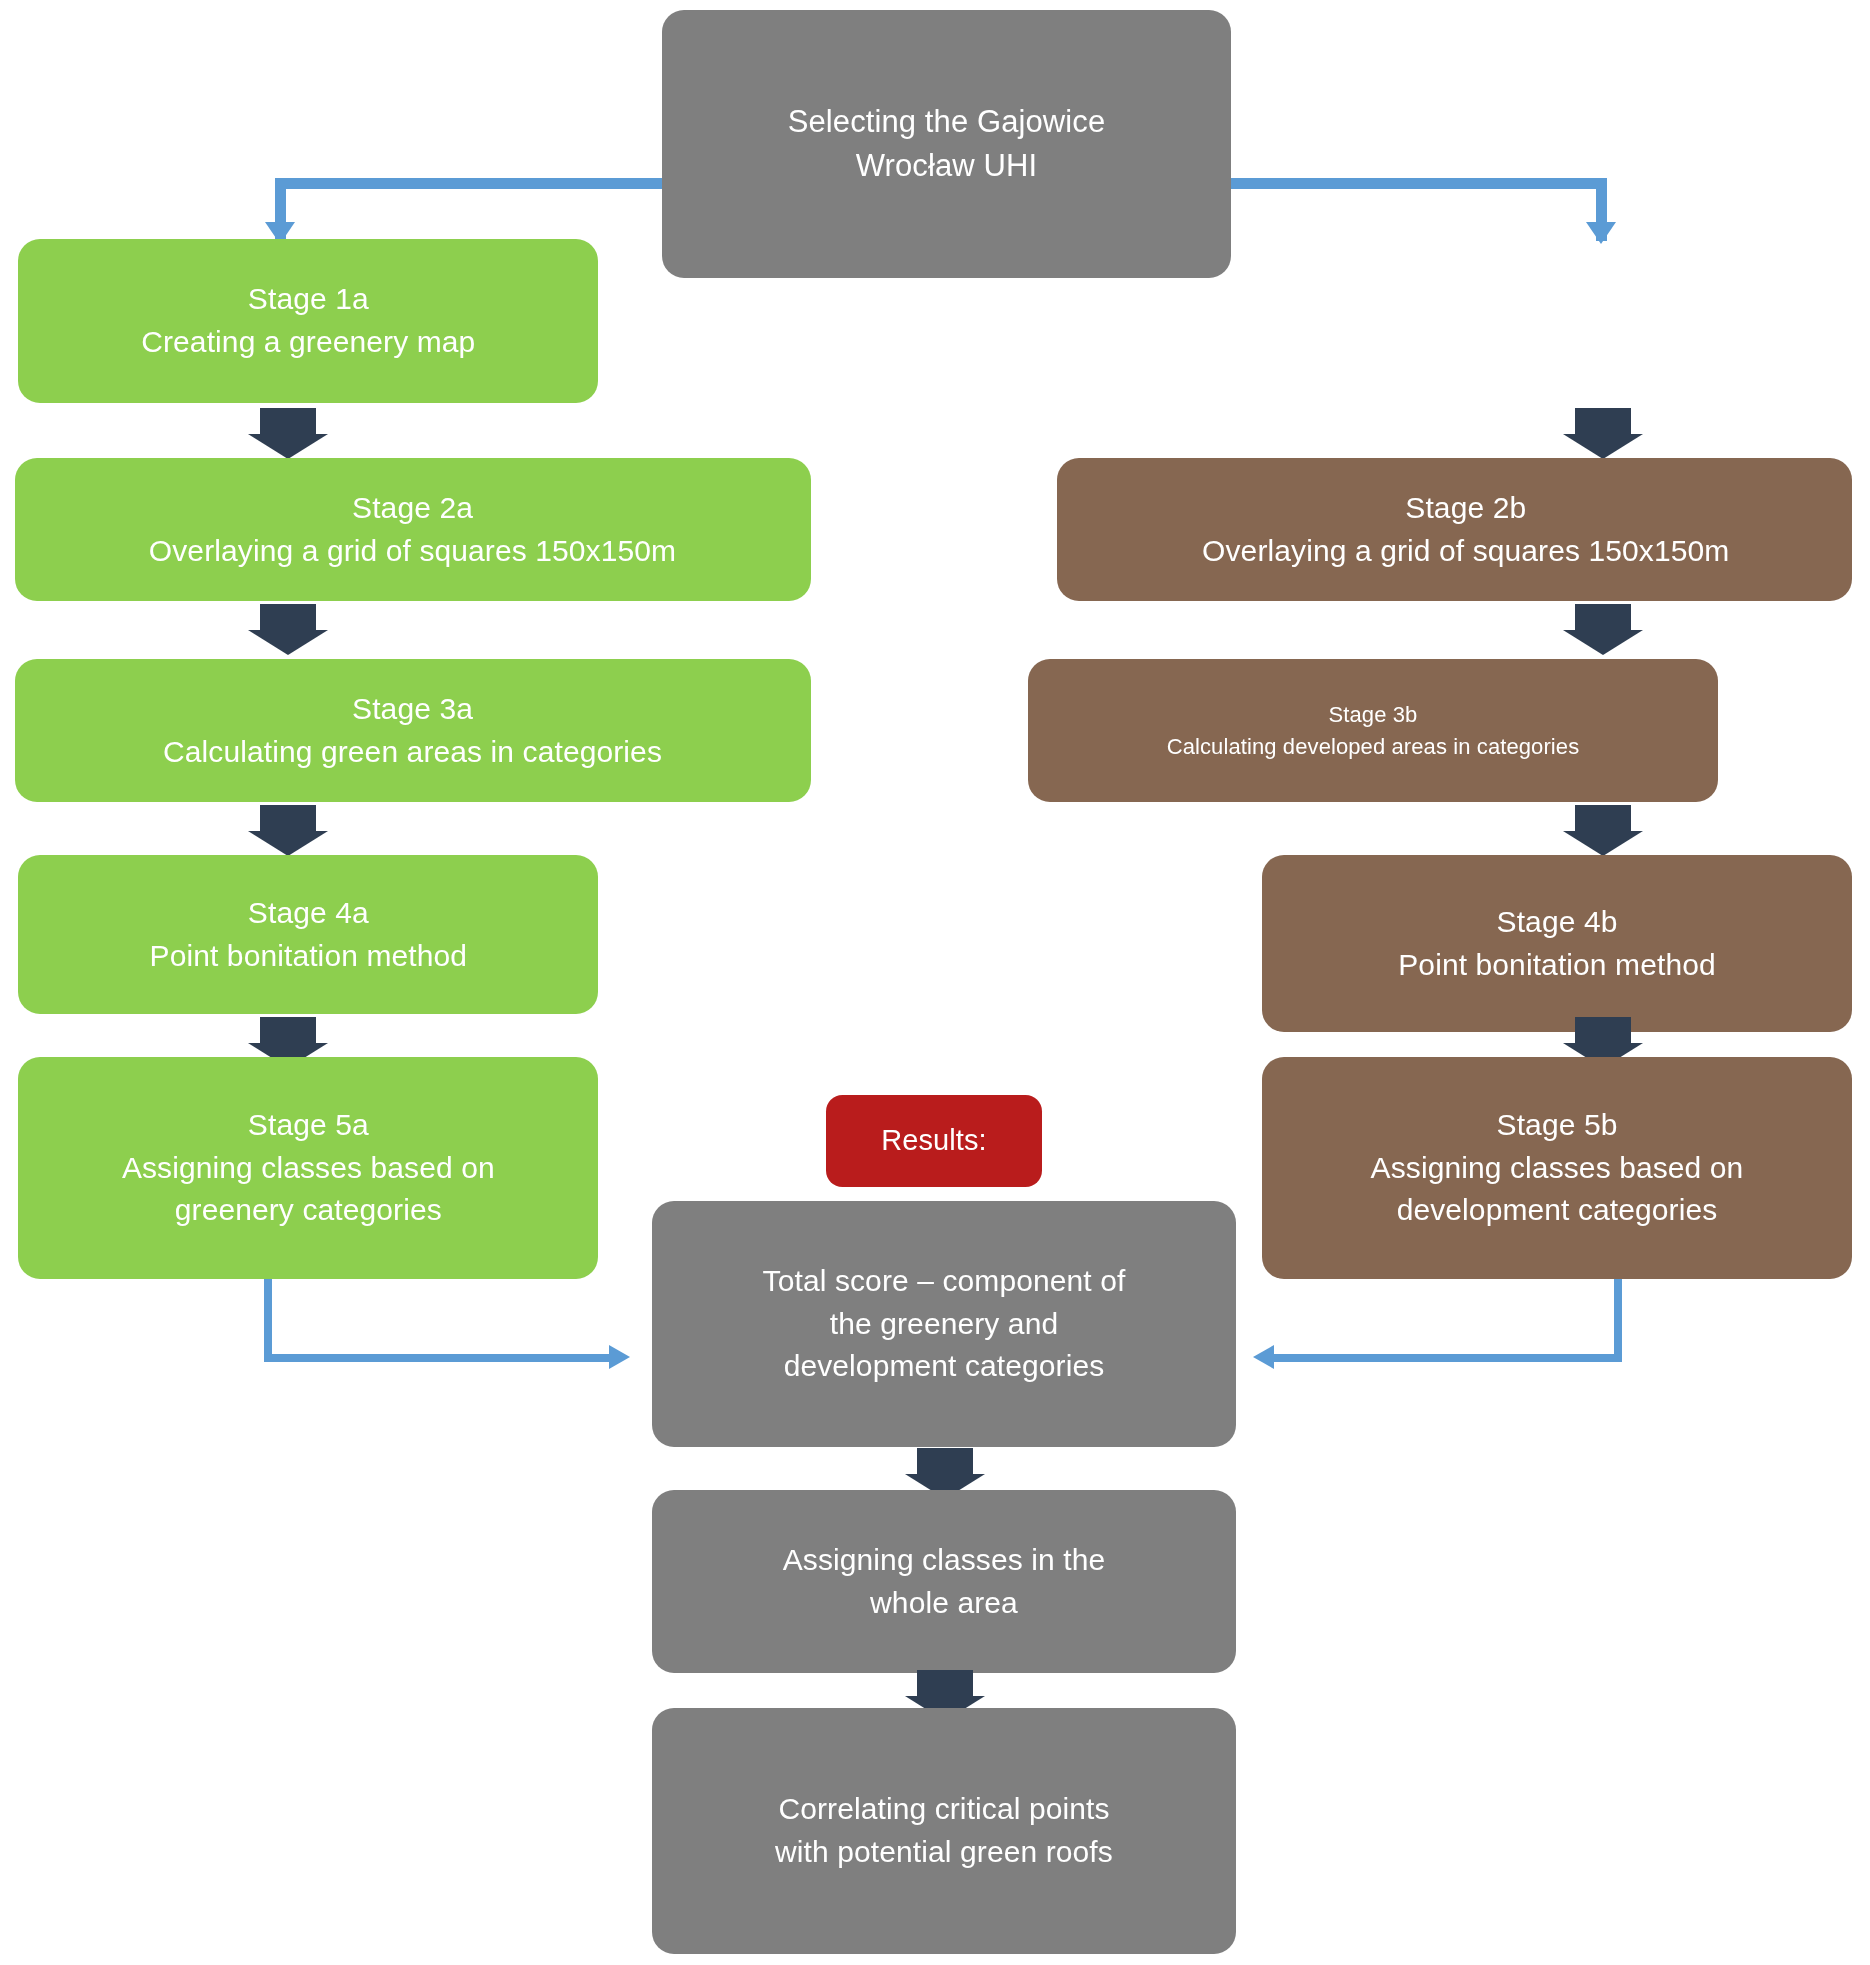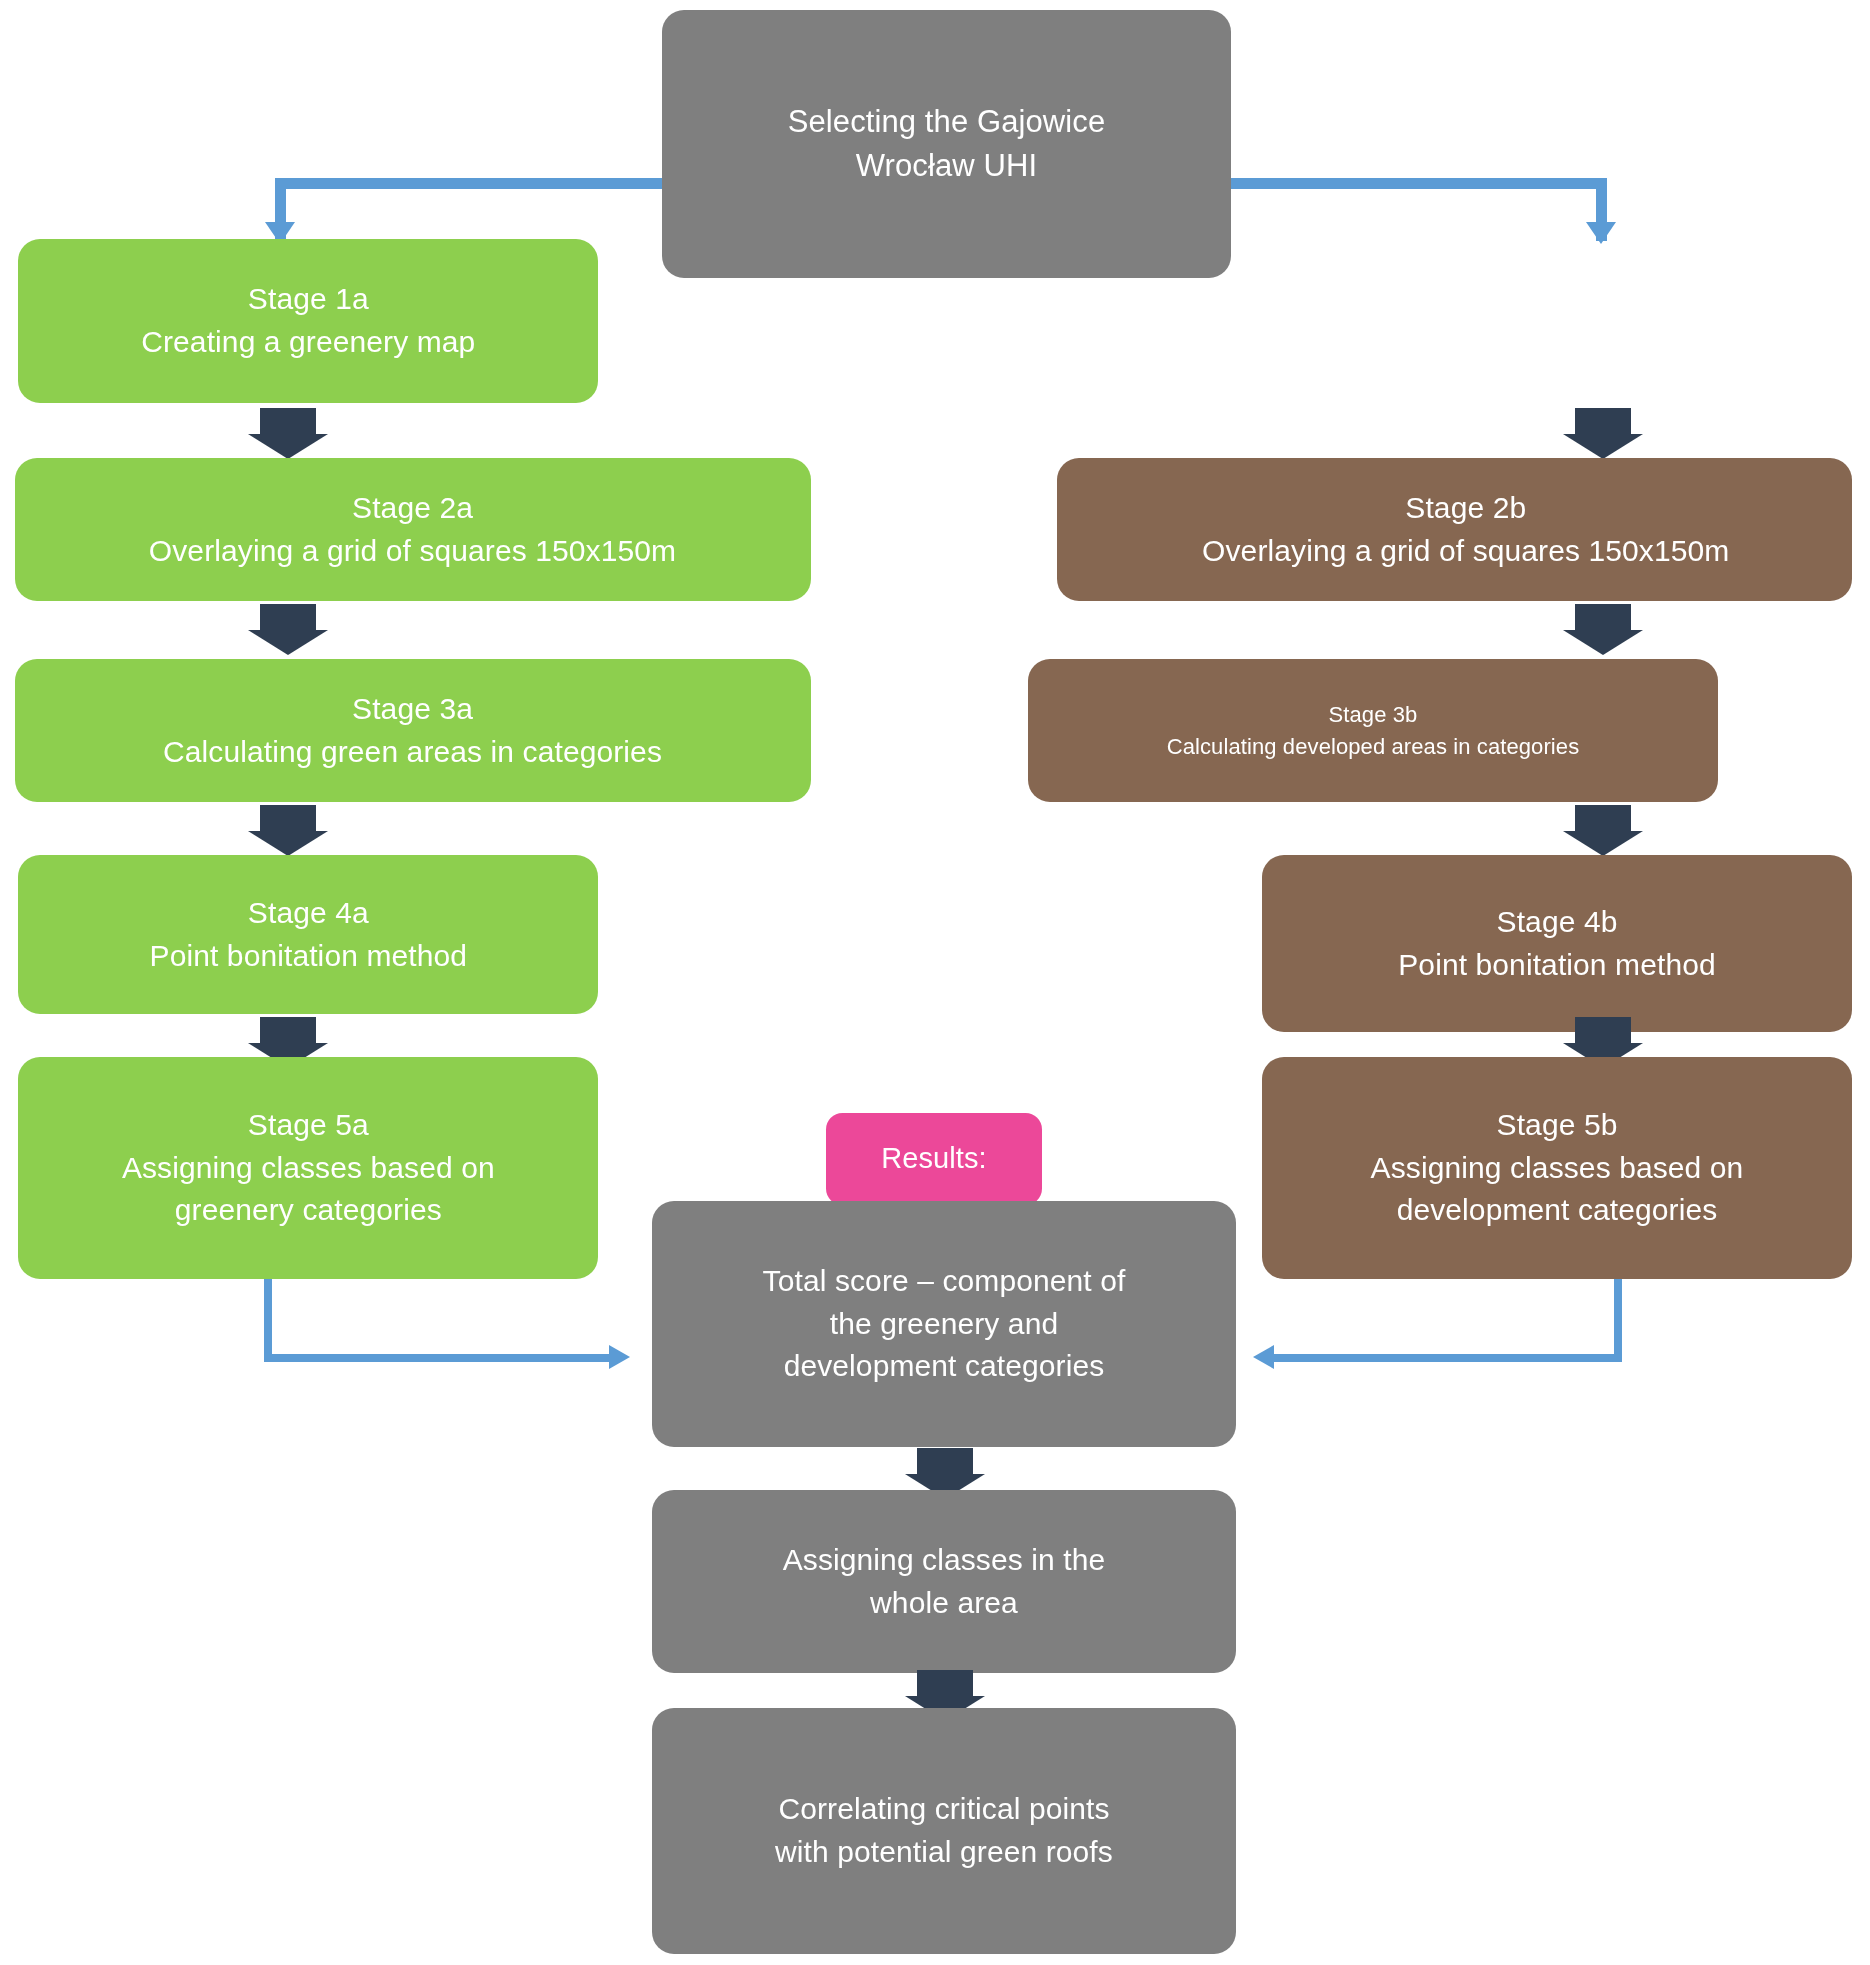--- a/index.html
+++ b/index.html
@@ -29,21 +29,21 @@
     line-height: 1.42;
     letter-spacing: 0.1px;
   }
   .node .ln {
     display: block;
     width: 100%;
   }
   .green  { background: #8DCF4E; text-align: center; }
   .brown  { background: #866751; }
   .gray   { background: #7F7F7F; }
-  .lightgray { background: #ec4899; margin-top: 18px; }
+  .lightgray { background: #b91c1c; }
 
   
   .vArrow {
     position: absolute;
     background: transparent;
   }
   .vArrow .stem {
     position: absolute;
     left: 50%;
     transform: translateX(-50%);

